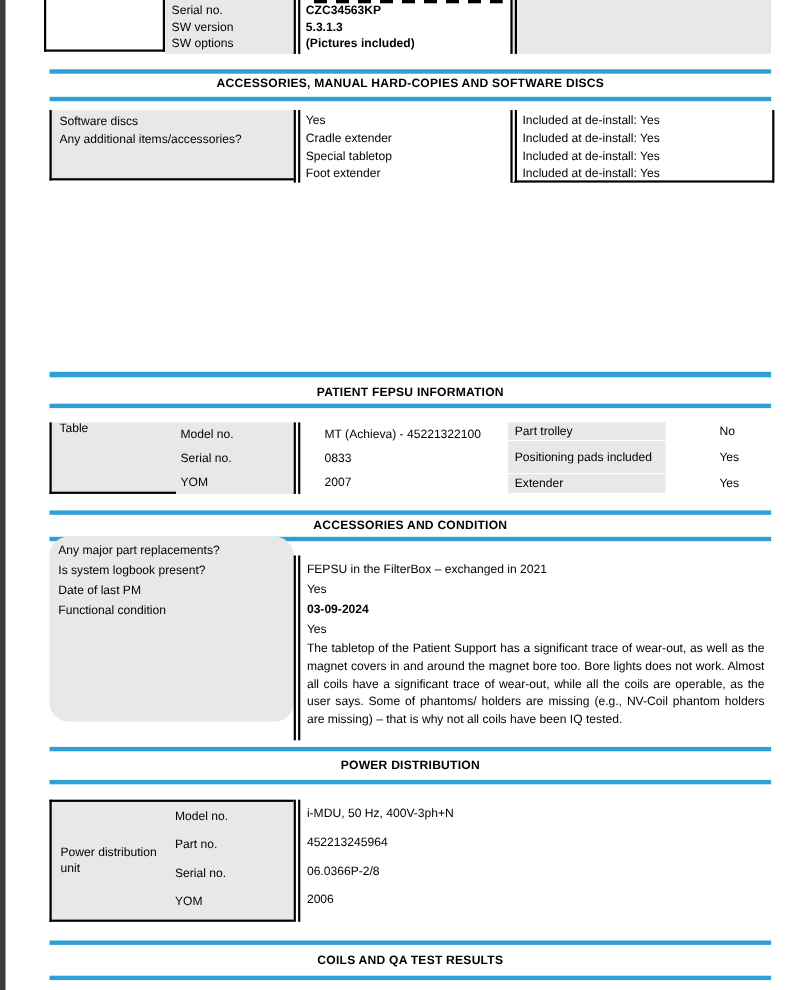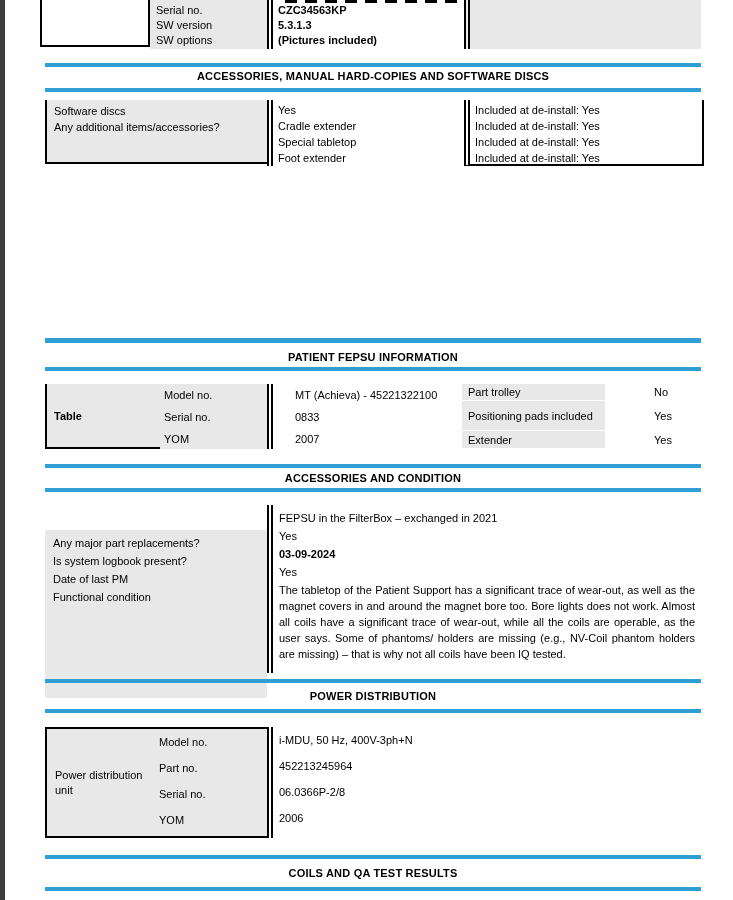--- a/index.html
+++ b/index.html
@@ -34,34 +34,34 @@
                 border-left:2px solid #000; border-bottom:2px solid #000; }
   .acc-items { left:267px; top:100px; width:197px; height:66px; padding:2px 0 0 5px;
                line-height:16px; box-sizing:border-box; }
   .acc-deinstall { left:464px; top:100px; width:240px; height:66px; padding:2px 0 0 5px;
                    line-height:16px; box-sizing:border-box;
                    border-right:2px solid #000; border-bottom:2px solid #000; }
 
   
   .pt-group { left:45px; top:384px; width:115px; height:65px; box-sizing:border-box;
               border-left:2px solid #000; border-bottom:2px solid #000;
-              display:flex; align-items:center; padding-left:7px;font-weight:bold; }
+              display:flex; align-items:flex-start; padding-left:7px; }
   .pt-labels { left:160px; top:384px; width:107px; height:65px; box-sizing:border-box; padding-left:4px; }
   .pt-values { left:267px; top:384px; width:190px; height:65px; box-sizing:border-box; padding-left:22px; }
   .pt-row { height:22px; display:flex; align-items:center; }
   .pt-extra-labels { left:462px; top:384px; width:143px; }
   .pt-extra-values { left:610px; top:384px; width:70px;margin-left:44px; }
   .pt-xl { background:#e8e8e8; padding-left:6px; margin-bottom:1px; line-height:14px;
            display:flex; align-items:center; box-sizing:border-box; }
   .pt-xv { display:flex; align-items:center; margin-bottom:1px; box-sizing:border-box; }
   .h16 { height:16px; } .h29 { height:29px; } .h17 { height:17px; }
 
   
-  .mt-labels { left:45px; top:530px; width:222px; height:168px; box-sizing:border-box;
-               padding:4px 0 0 8px; line-height:18px; }
+  .mt-labels { left:45px; top:488px; width:222px; height:168px; box-sizing:border-box;
+               padding:4px 0 0 8px; line-height:18px;border-radius:17px; }
   .mt-values { left:267px; top:505px; width:434px; height:168px; box-sizing:border-box;
                padding:4px 6px 0 6px; line-height:18px; }
   .mt-note { line-height:16px; text-align:justify; margin-top:1px; }
   .bold { font-weight:bold; }
 
   
   .pw-block { left:45px; top:727px; width:222px; height:111px; box-sizing:border-box;
               border:2px solid #000; border-right:none; display:flex; }
   .pw-group { width:112px; display:flex; align-items:center; padding-left:8px;
               line-height:15px; box-sizing:border-box; }

